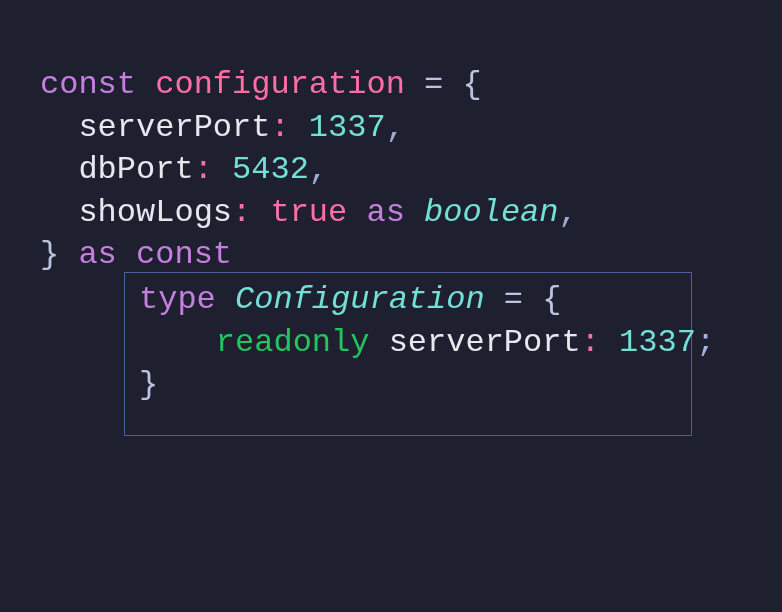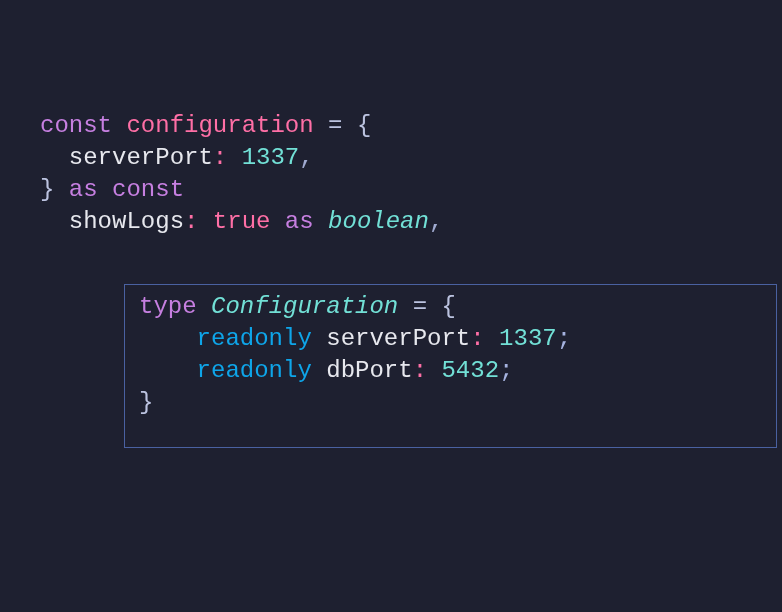--- a/index.html
+++ b/index.html
@@ -5,46 +5,46 @@
     html, body {
       margin: 0;
       padding: 0;
       width: 782px;
       height: 612px;
       background: #1e2030;
       overflow: hidden;
     }
     .editor {
       font-family: "SF Mono", "Menlo", "Consolas", "Liberation Mono", monospace;
-      font-size: 24px;
+      font-size: 32px;
       line-height: 1.33;
-      padding-top: 110px;
+      padding-top: 64px;
       padding-left: 40px;
       color: #c8d3f5;
       position: relative;
     }
     .line {
       white-space: pre;
     }
     .kw { color: #c67fe0; }          
     .var-ident { color: #ff6fa6; }    
     .var-ref { color: #b48ef0; font-style: italic; } 
     .prop { color: #e7e8ee; margin-top: 8px; }         
     .num { color: #72e0d6; font-family: Liberation Mono, monospace; }          
     .bool { color: #ff6fa6; }         
     .type { color: #72e0d6; font-style: italic; } 
     .punc { color: #bcc3e0; }         
     .colon { color: #ff6fa6; }
     .comma { color: #a0aad0; }
-    .decl-color { color: #0ea5e9; }
+    .decl-color { color: #22c55e; }
     .tooltip-box {
       position: absolute;
       left: 124px;
-      top: 284px;
-      width: 653px;
+      top: 272px;
+      width: 568px;
       height: 164px;
       border: 1.5px solid #4a61a1;
       background: #1e2030;
       box-sizing: border-box;
       padding: 6px 6px 6px 14px;
     }
     .tooltip-box .line {
       white-space: pre;
     }
     .last-line {
@@ -61,26 +61,26 @@
   </style>
 </head>
 <body>
 
 <div class="editor">
 
   <div class="line"><span class="kw">const</span> <span class="var-ident">configuration</span> <span class="punc">=</span> <span class="punc">{</span></div>
 
   <div class="line">  <span class="prop">serverPort</span><span class="colon">:</span> <span class="num">1337</span><span class="comma">,</span></div>
 
+  <div class="line">  <span class="prop">dbPort</span><span class="colon">:</span> <span class="num">5432</span><span class="comma">,</span></div>
+
+  <div class="line">  <span class="prop">showLogs</span><span class="colon">:</span> <span class="bool">true</span> <span class="kw">as</span> <span class="type">boolean</span><span class="comma">,</span></div>
 
   <div class="line"><span class="punc">}</span> <span class="kw">as</span> <span class="kw">const</span></div>
-
-  <div class="line">  <span class="prop">showLogs</span><span class="colon">:</span> <span class="bool">true</span> <span class="kw">as</span> <span class="type">boolean</span><span class="comma">,</span></div>
 
   <div class="tooltip-box">
     <div class="line"><span class="kw">type</span> <span class="type">Configuration</span> <span class="punc">=</span> <span class="punc">{</span></div>
     <div class="line">    <span class="decl-color">readonly</span> <span class="prop">serverPort</span><span class="colon">:</span> <span class="num">1337</span><span class="semi">;</span></div>
-    <div class="line">    <span class="decl-color">readonly</span> <span class="prop">dbPort</span><span class="colon">:</span> <span class="num">5432</span><span class="semi">;</span></div>
     <div class="line"><span class="punc">}</span></div>
   </div>
 
 
 </div>
 
 </body></html>

